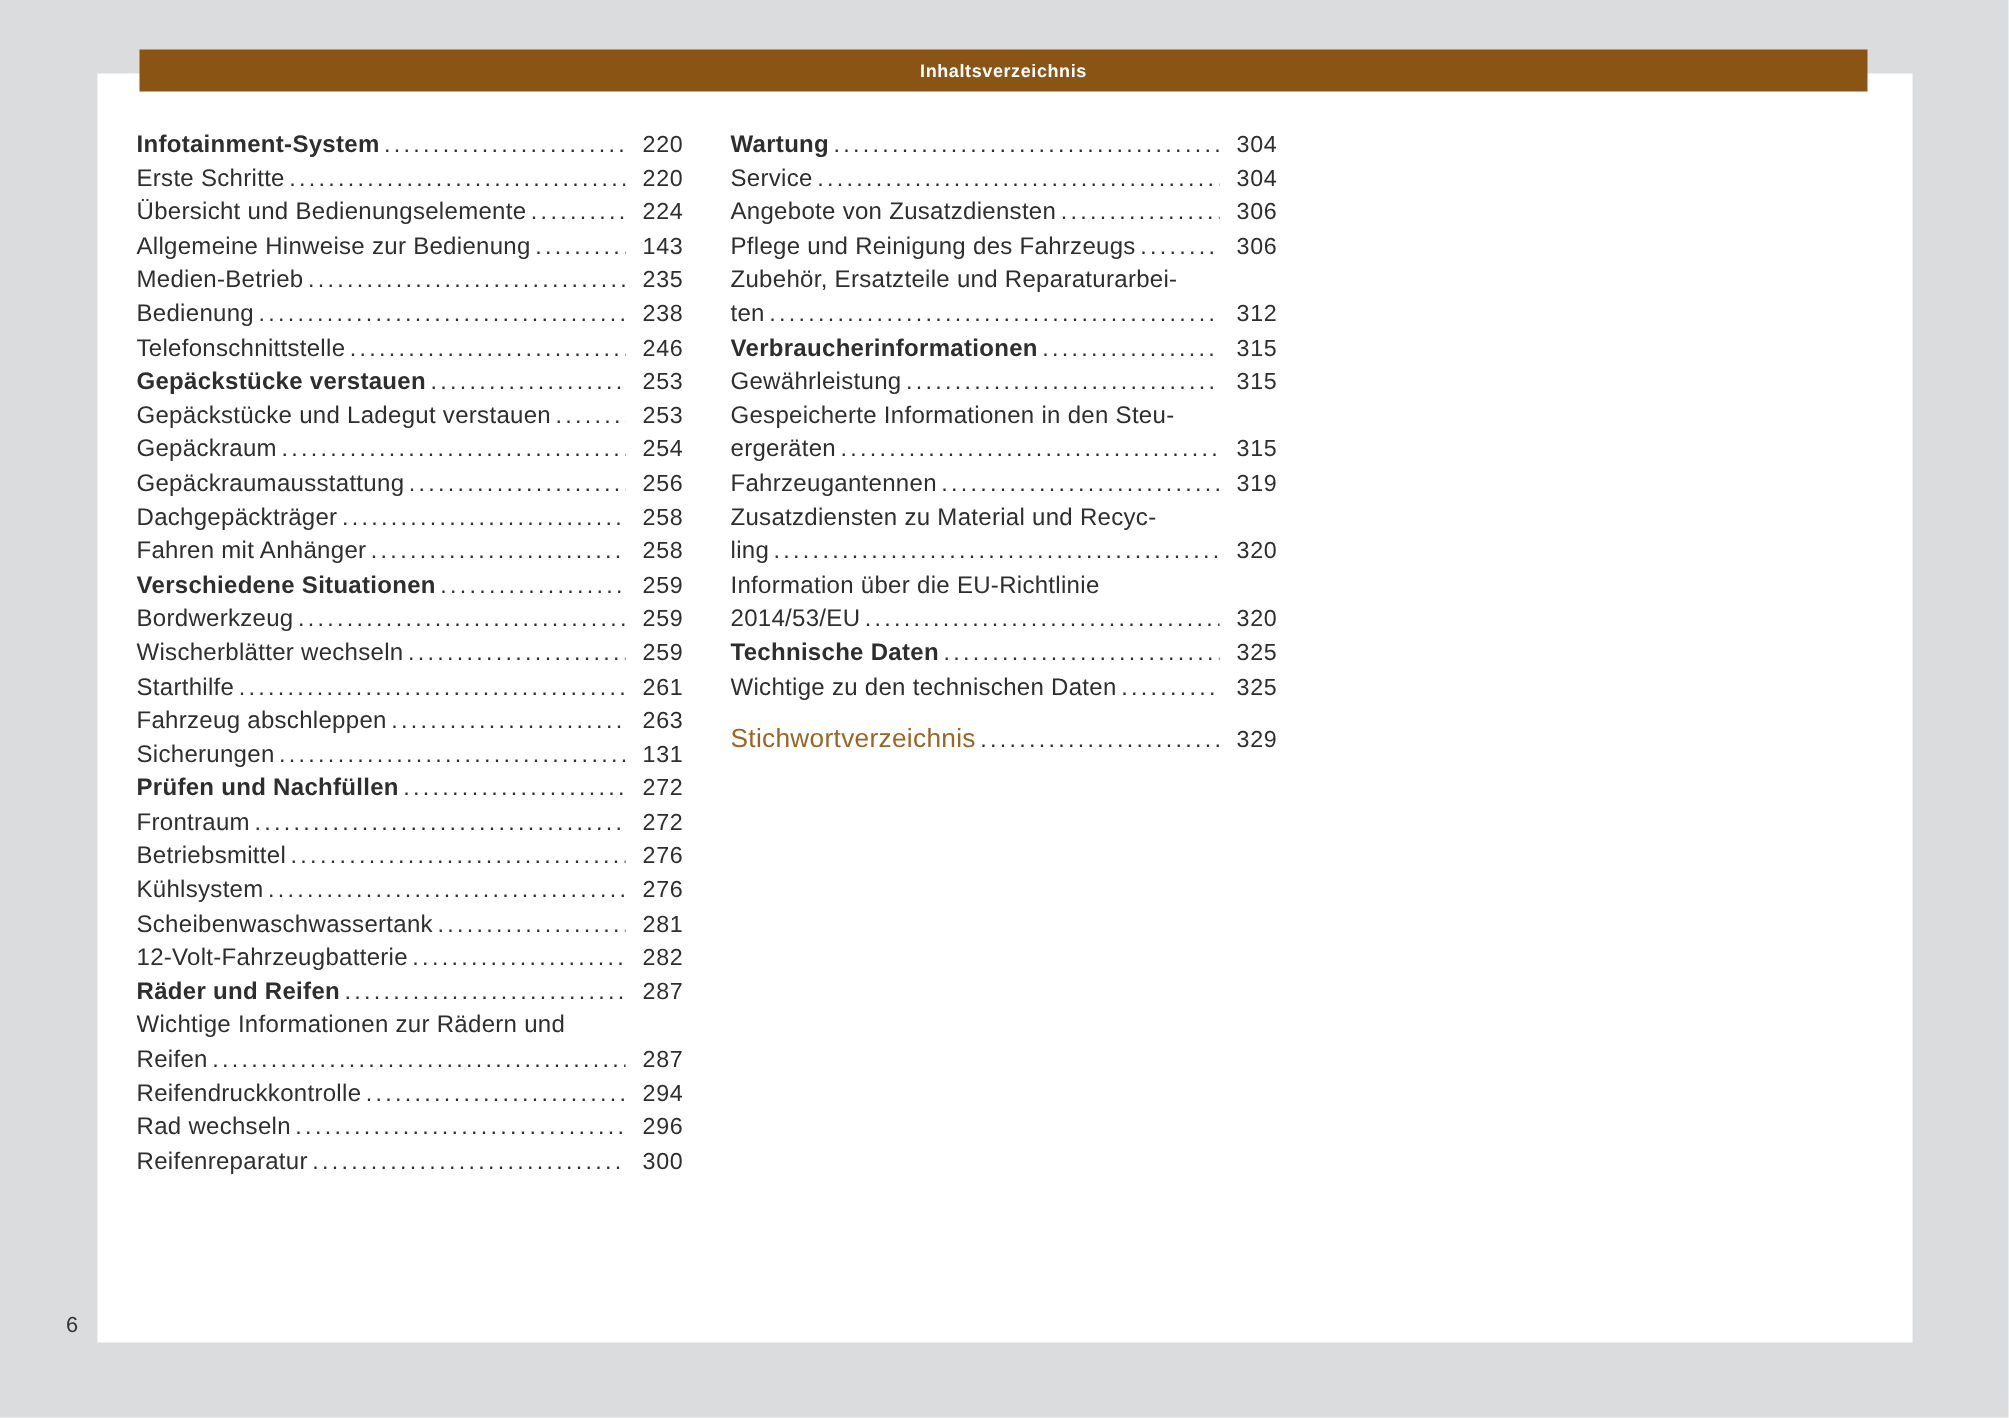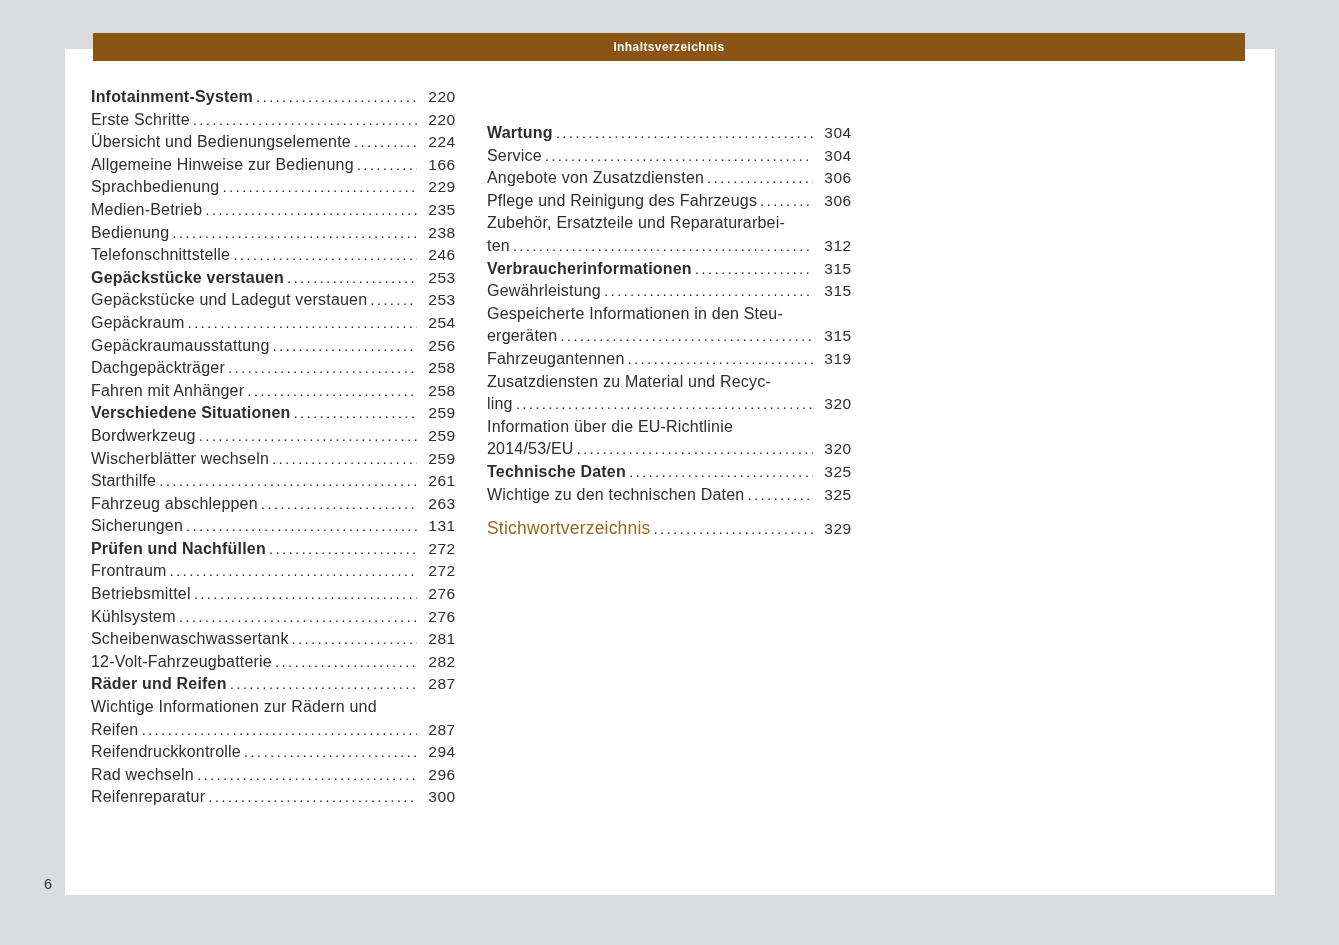--- a/index.html
+++ b/index.html
@@ -25,21 +25,21 @@
     background:var(--bar);
     display:flex; align-items:center; justify-content:center;
   }
   .header-bar .title{
     color:var(--bartext); font-weight:bold; font-size:12px; letter-spacing:.4px;
   }
   .col{
     position:absolute; top:86px; width:367px;
   }
   .col-left{ left:91px; }
-  .col-right{ left:487px;margin-top:36px; }
+  .col-right{ left:487px; }
   .toc-row{
     display:flex; align-items:baseline;
     height:22.6px; line-height:22.6px;
     font-size:16px; letter-spacing:.2px; white-space:nowrap;
   }
   .toc-row .label{ flex:0 0 auto; }
   .toc-row.bold .label{ font-weight:bold; }
   .toc-row .leader{
     flex:1 1 auto; overflow:hidden;
     margin-left:3px; margin-right:9px;
@@ -81,28 +81,23 @@
 
   <div class="toc-row">
     <span class="label">Übersicht und Bedienungselemente</span>
     <span class="leader"></span>
     <span class="pnum">224</span>
   </div>
 
   <div class="toc-row">
     <span class="label">Allgemeine Hinweise zur Bedienung</span>
     <span class="leader"></span>
-    <span class="pnum">166</span>
-  </div>
-
-  <div class="toc-row">
-    <span class="label">Sprachbedienung</span>
-    <span class="leader"></span>
-    <span class="pnum">229</span>
-  </div>
+    <span class="pnum">143</span>
+  </div>
+
 
 
   <div class="toc-row">
     <span class="label">Medien-Betrieb</span>
     <span class="leader"></span>
     <span class="pnum">235</span>
   </div>
 
   <div class="toc-row">
     <span class="label">Bedienung</span>

